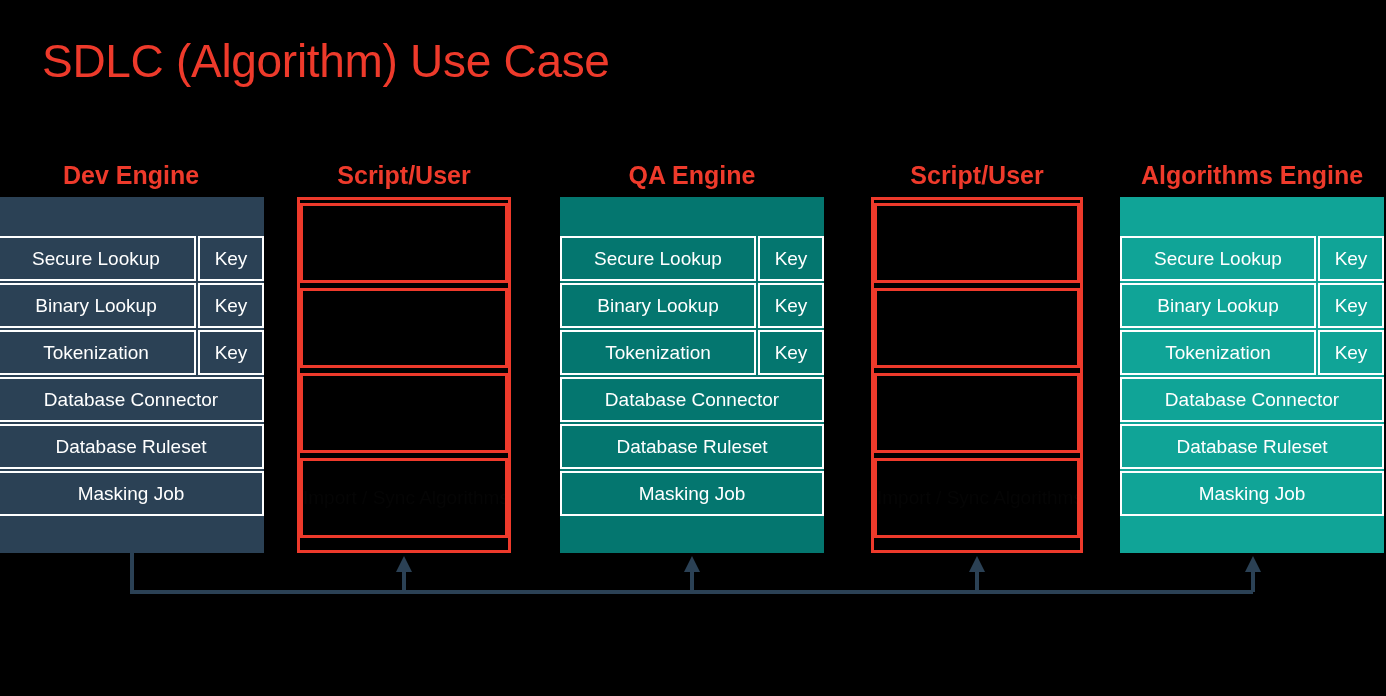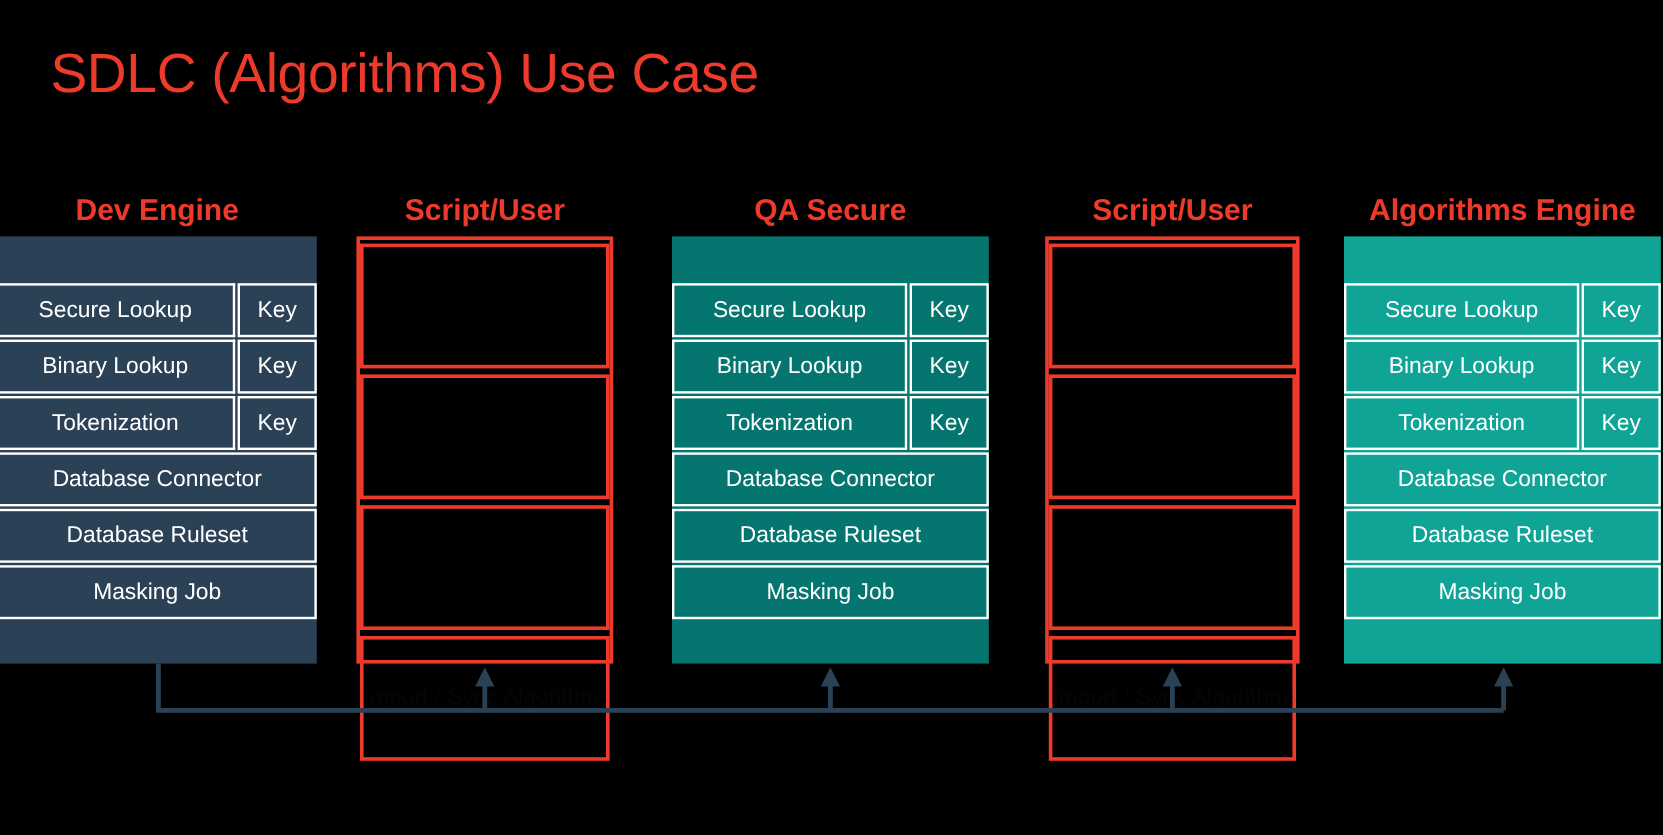--- a/index.html
+++ b/index.html
@@ -104,21 +104,21 @@
   .script-slots {
     position: absolute;
     left: 3px;
     top: 6px;
     right: 3px;
     bottom: 4px;
   }
   .script-slot {
     box-sizing: border-box;
     border: 3px solid #ee3a2b;
-    height: 104px;
+    height: 80px;
     margin-bottom: 5px;
     position: relative;
     overflow: hidden;
   }
   .script-slot-label {
     position: absolute;
     left: 0;
     right: 0;
     top: 50%;
     transform: translateY(-50%);
@@ -127,21 +127,21 @@
     color: #050505;
     white-space: nowrap;
   }
 
   
   #connector { position: absolute; left: 0; top: 0; }
 </style>
 </head>
 <body>
 
-<div id="page-title">SDLC (Algorithms) Use Case</div>
+<div id="page-title">SDLC (Algorithm) Use Case</div>
 
 <div id="columns-root">
     <div class="column eng-dev" style="left: -2px; width: 266px;">
       <div class="col-header">Dev Engine</div>
       <div class="engine-panel"></div>
       <div class="engine-rows">
         <div class="engine-row">
           <div class="cell cell-main">Secure Lookup</div>
           <div class="cell cell-key">Key</div>
         </div>
@@ -176,21 +176,21 @@
         </div>
         <div class="script-slot">
           <div class="script-slot-label"></div>
         </div>
         <div class="script-slot">
           <div class="script-slot-label">Import / Sync Algorithms</div>
         </div>
       </div>
     </div>
     <div class="column eng-qa" style="left: 560px; width: 264px;">
-      <div class="col-header">QA Secure</div>
+      <div class="col-header">QA Engine</div>
       <div class="engine-panel"></div>
       <div class="engine-rows">
         <div class="engine-row">
           <div class="cell cell-main">Secure Lookup</div>
           <div class="cell cell-key">Key</div>
         </div>
         <div class="engine-row">
           <div class="cell cell-main">Binary Lookup</div>
           <div class="cell cell-key">Key</div>
         </div>

